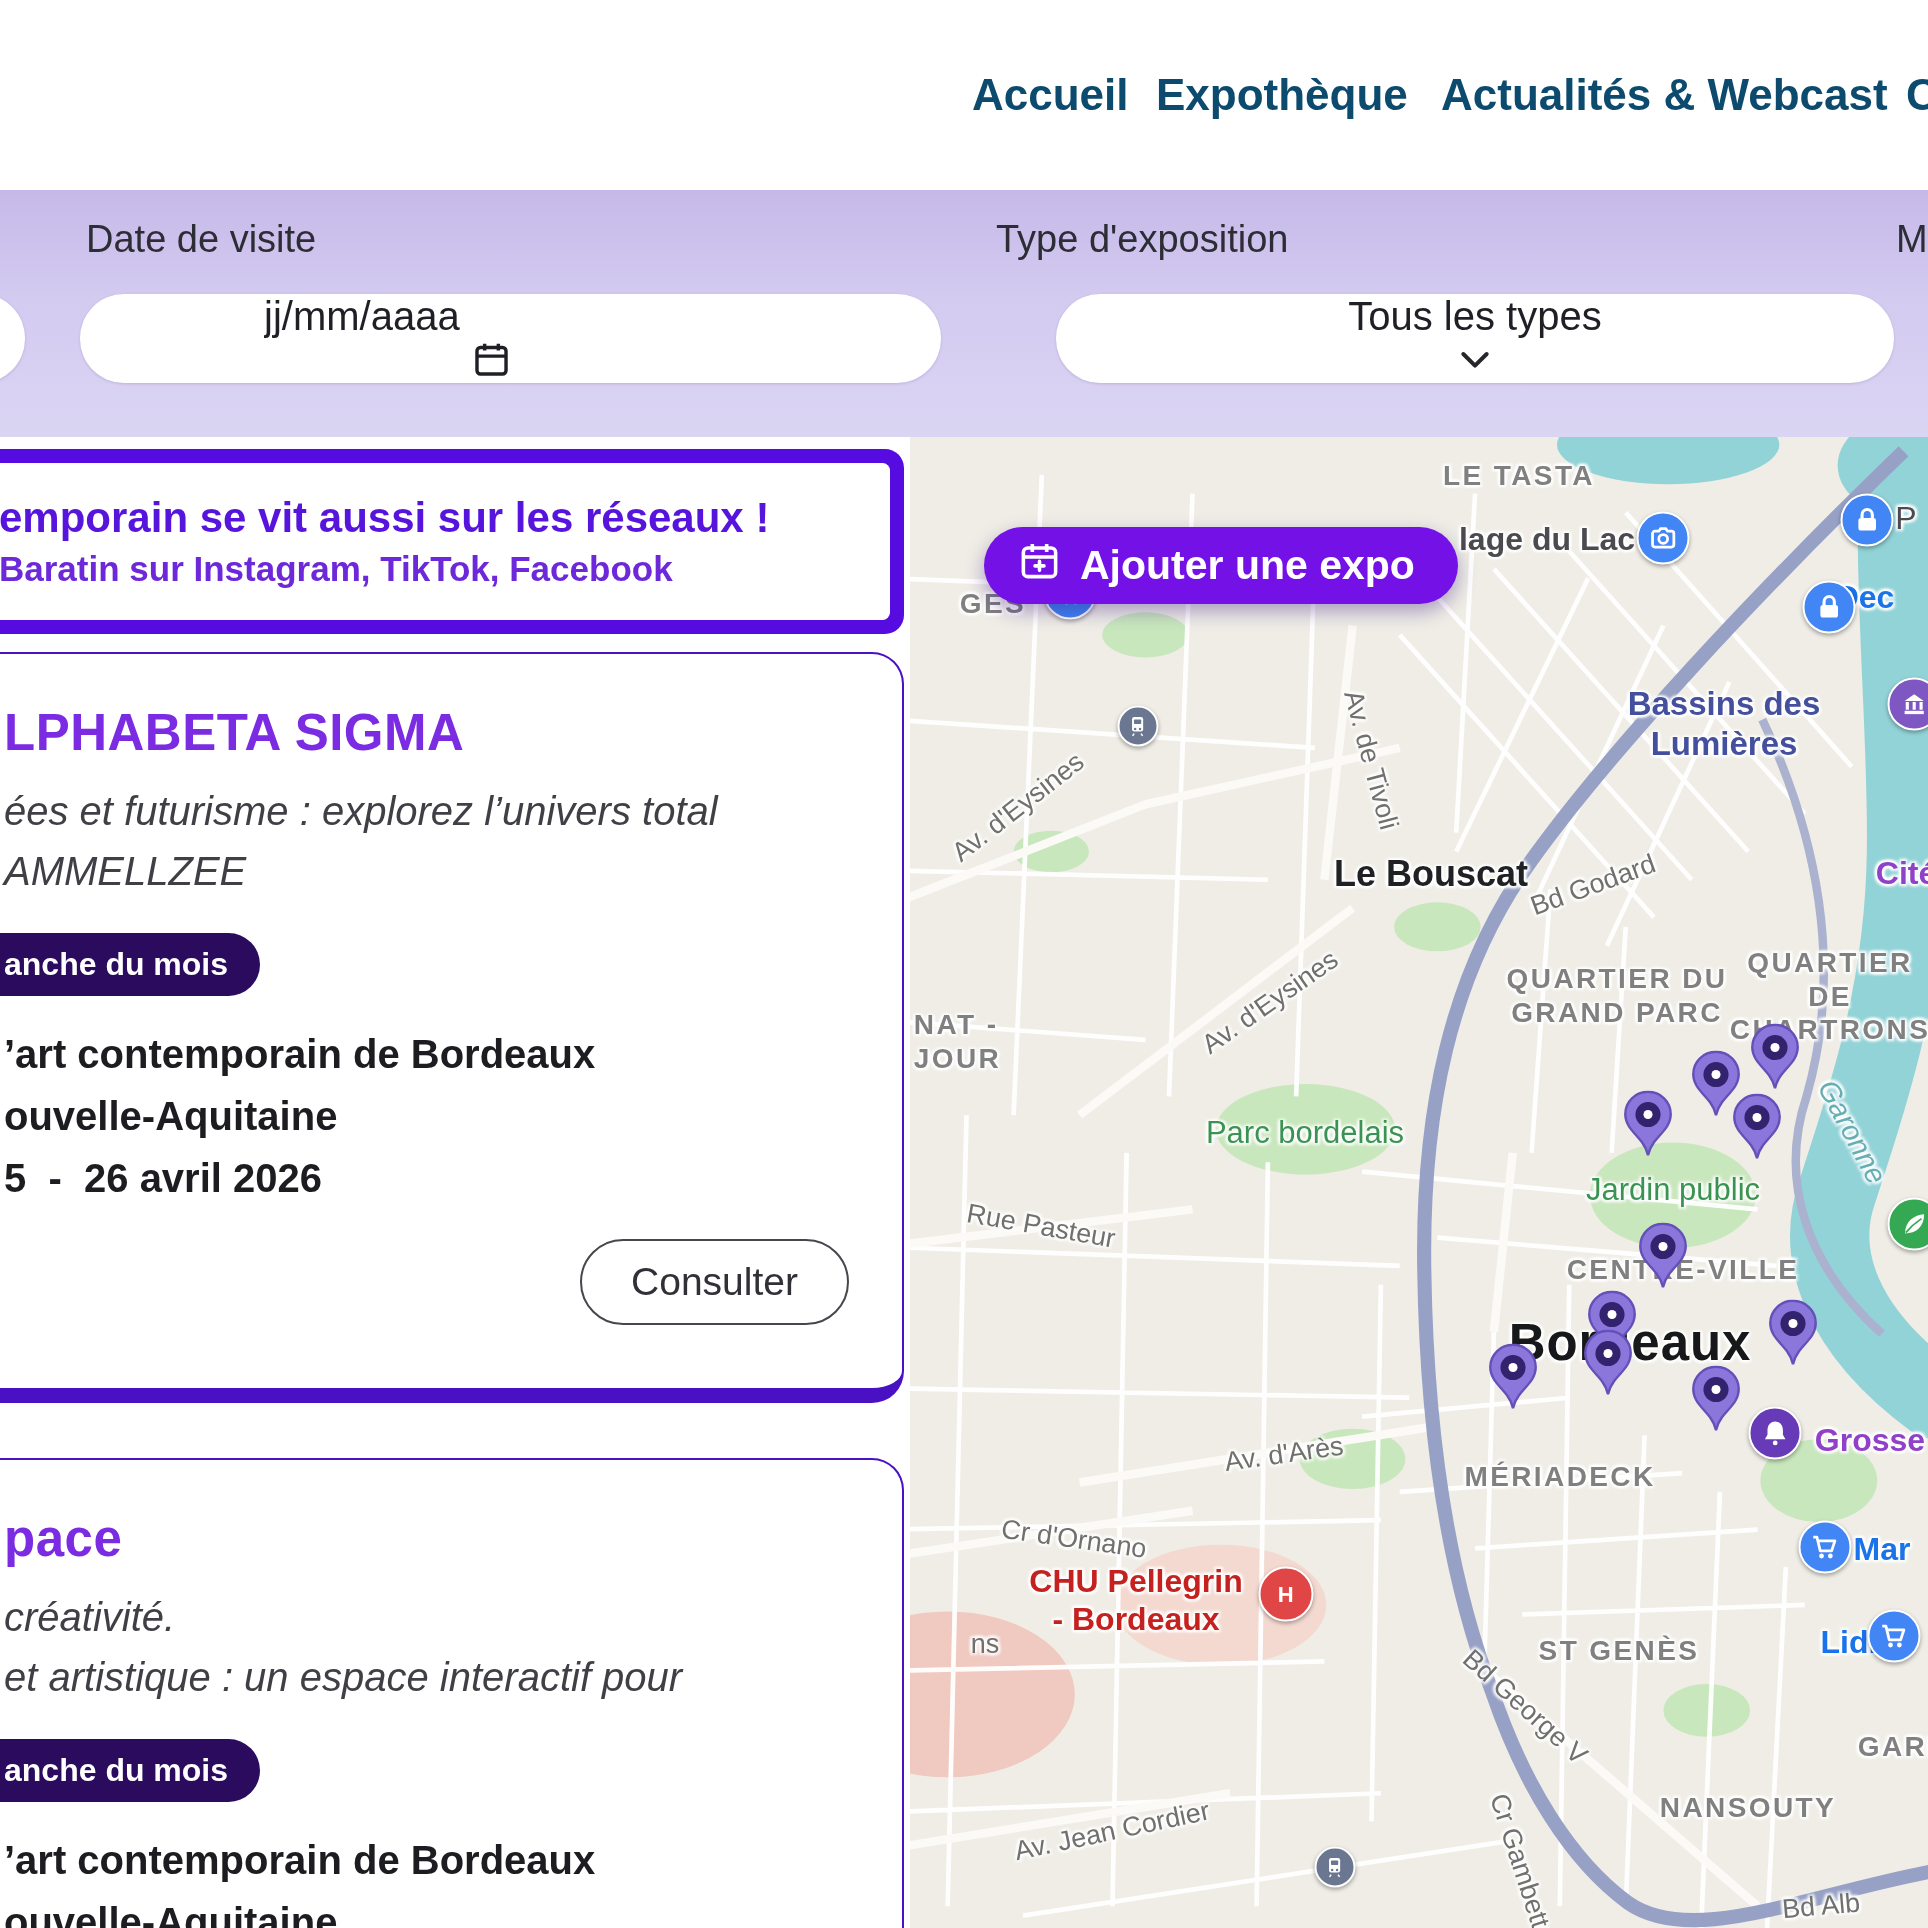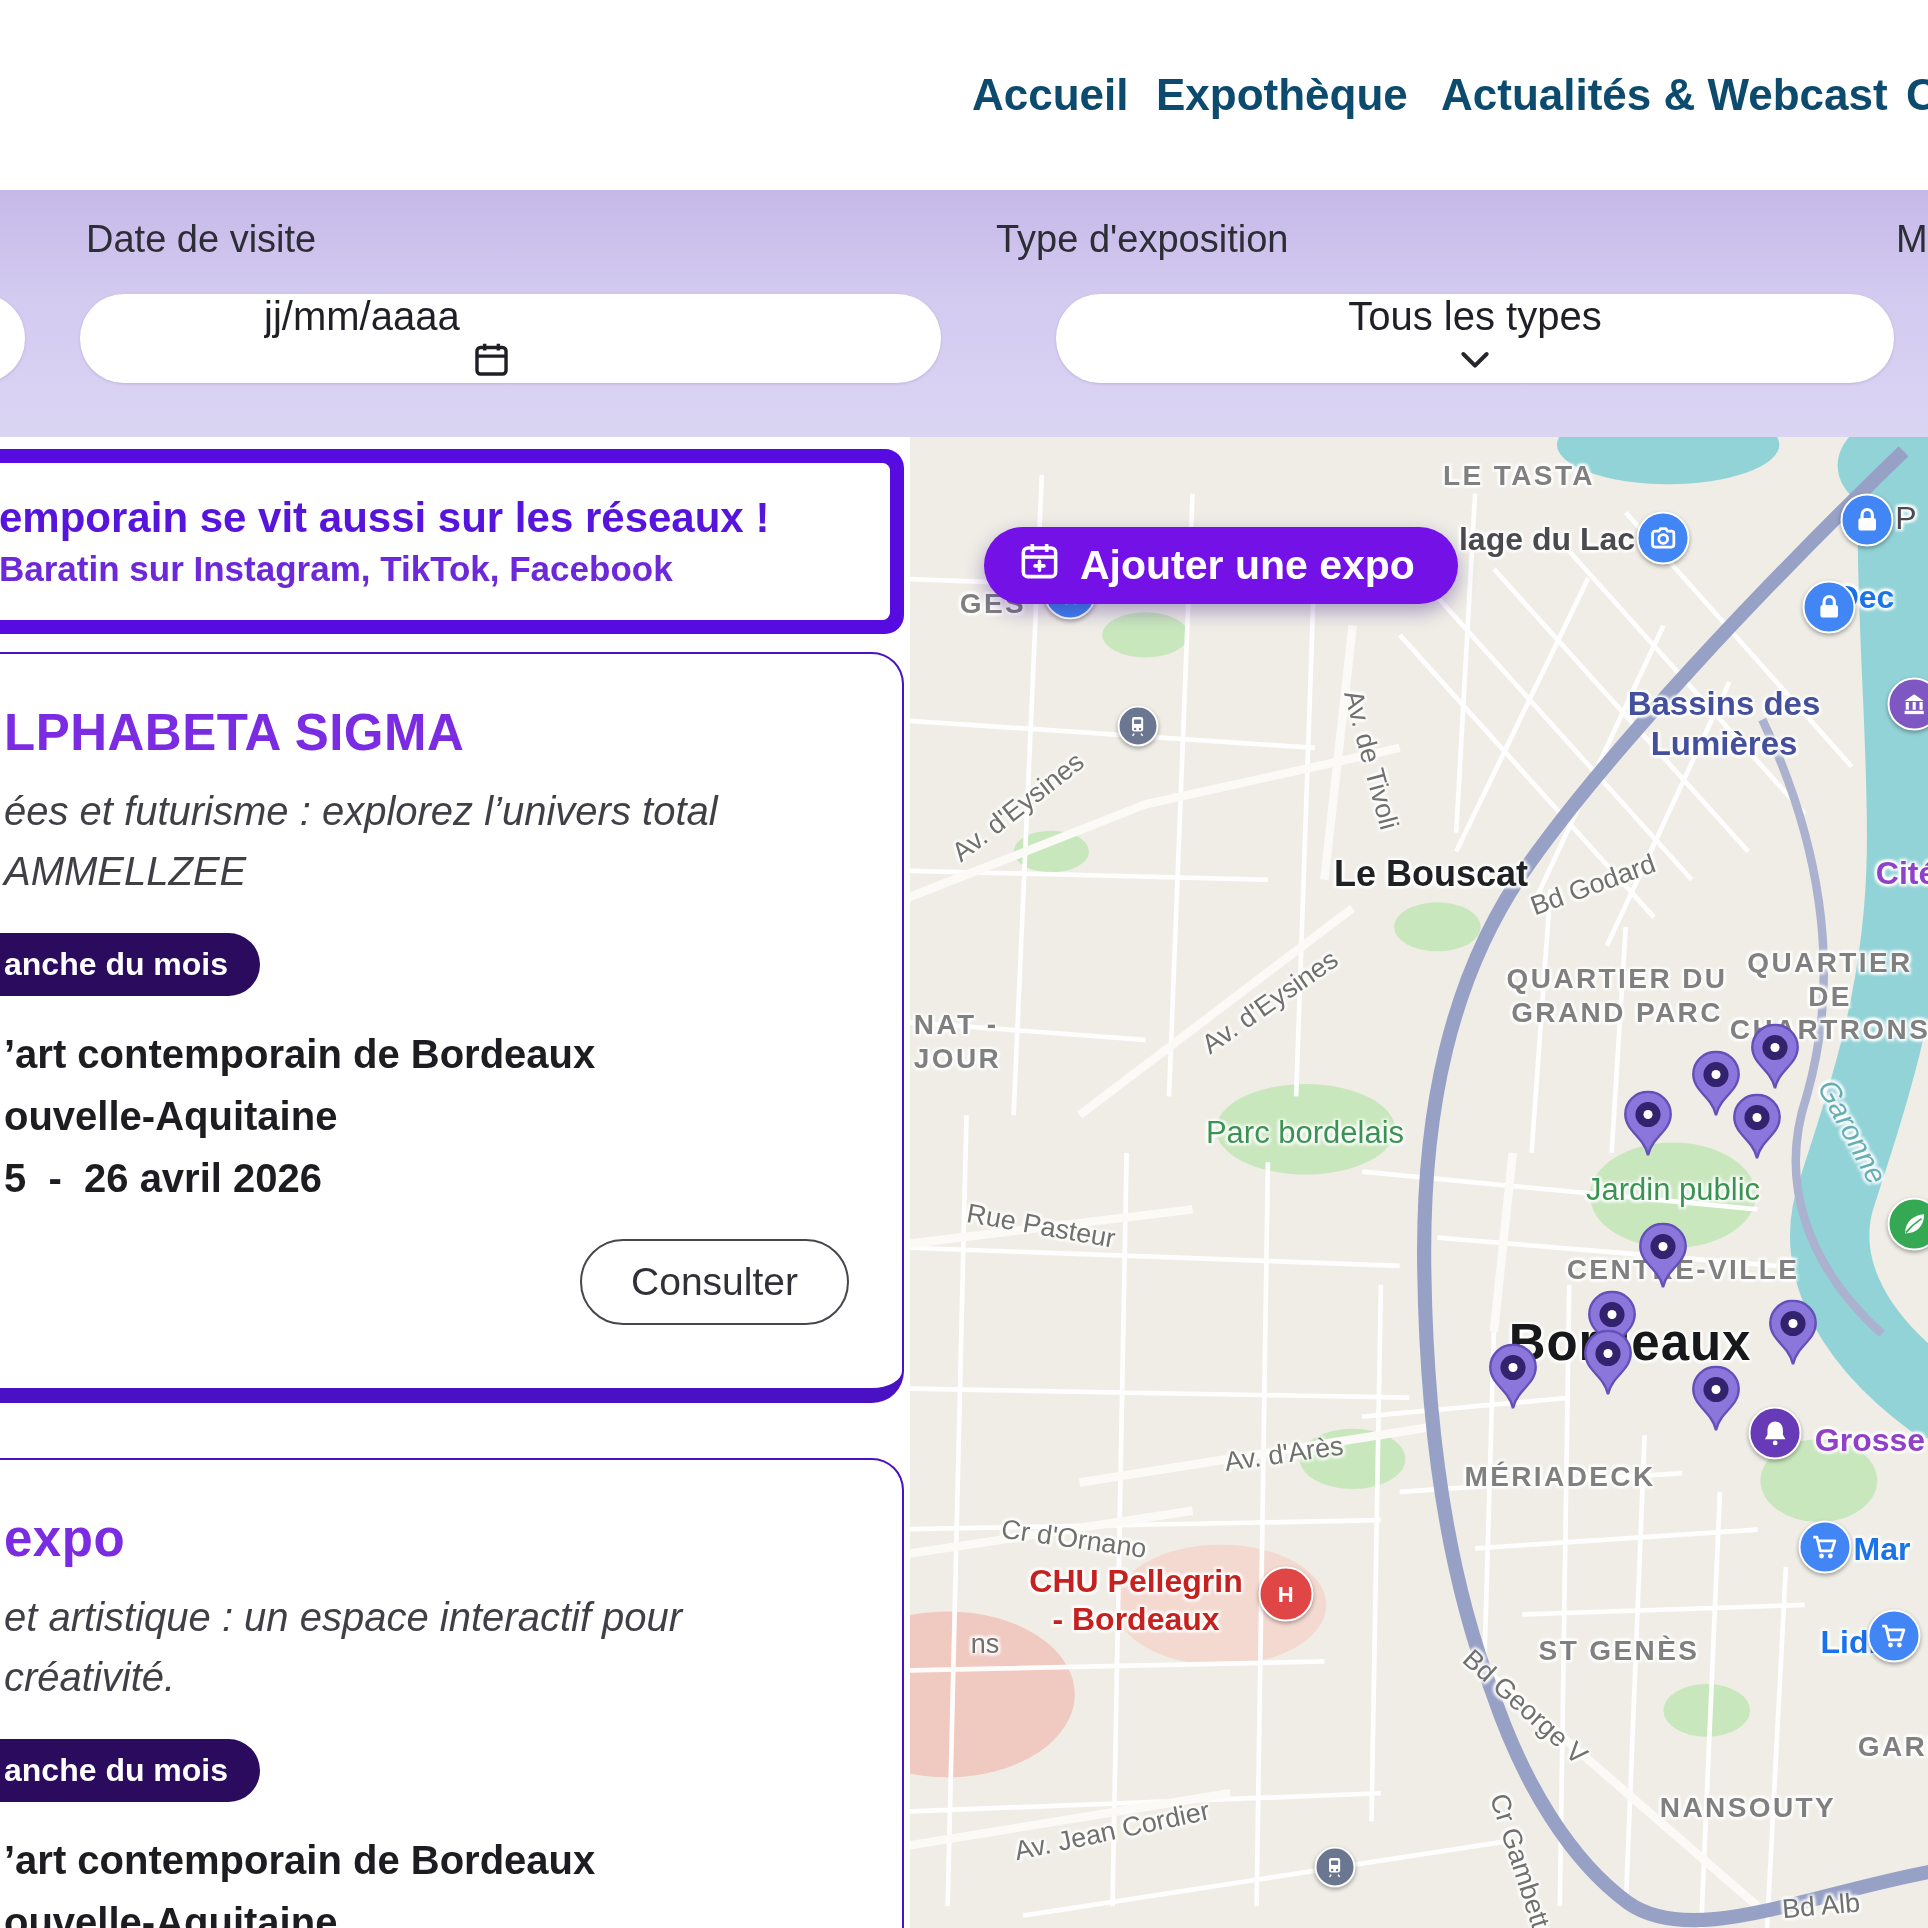--- a/index.html
+++ b/index.html
@@ -137,24 +137,24 @@
       <span class="badge">anche du mois</span>
       <p class="meta">’art contemporain de Bordeaux</p>
       <p class="meta">ouvelle-Aquitaine</p>
       <p class="meta dates">5  -  26 avril 2026</p>
       <div class="btn-row">
         <button class="consulter">Consulter</button>
       </div>
     </article>
 
     <article class="card card2">
-      <h2>expo</h2>
+      <h2>pace</h2>
       <div class="desc">
+        <div>créativité.</div>
         <div>et artistique : un espace interactif pour</div>
-        <div>créativité.</div>
       </div>
       <span class="badge">anche du mois</span>
       <p class="meta">’art contemporain de Bordeaux</p>
       <p class="meta">ouvelle-Aquitaine</p>
     </article>
 
   </section>
 
   <section class="map">
     <svg class="map-bg" width="1019" height="1492" viewBox="0 0 1082 1584">

